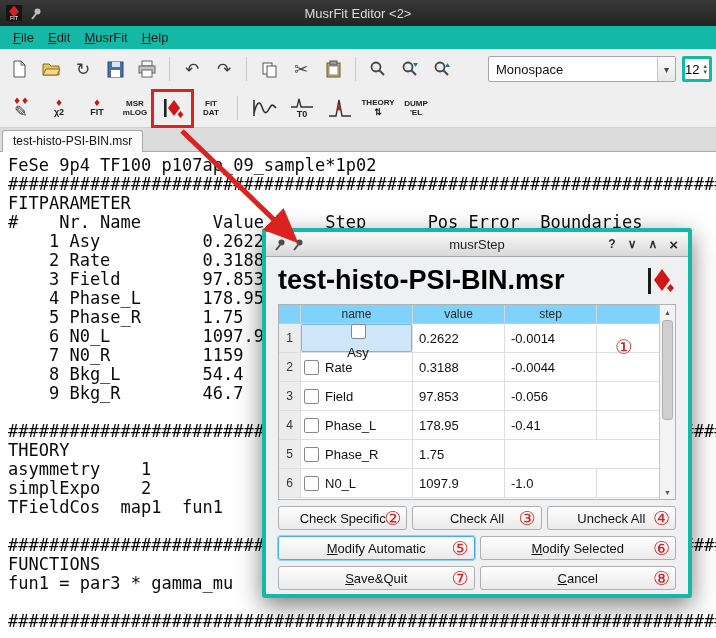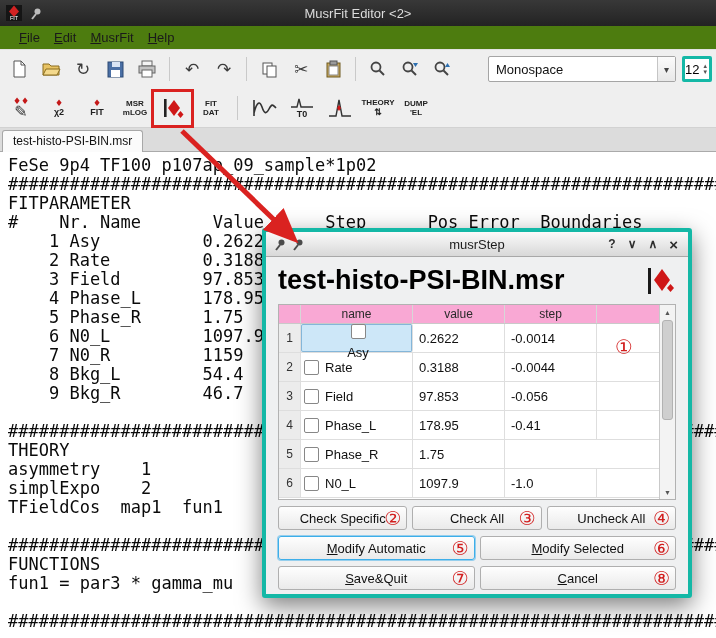--- a/index.html
+++ b/index.html
@@ -4,21 +4,21 @@
 <style>
   * { box-sizing: border-box; margin: 0; padding: 0; }
   html,body { width:716px; height:638px; overflow:hidden; }
   body { position:relative; background:#eff0f1; font-family:"Liberation Sans",sans-serif; }
 
   
   .titlebar { height:26px; background:linear-gradient(#383838,#232323); display:flex; align-items:center; position:relative; }
   .titlebar .wtitle { position:absolute; left:0; right:0; text-align:center; color:#dcdcdc; font-size:13px; }
   .titlebar .ticons { display:flex; gap:7px; margin-left:6px; z-index:1; align-items:center; }
 
-  .menubar { height:24px; background:#4d7c0f; display:flex; align-items:center; padding-left:12px; font-size:13px; color:#1a1a1a; border-bottom:1px solid #e2e2e2; }
+  .menubar { height:24px; background:#14b8a6; display:flex; align-items:center; padding-left:6px; font-size:13px; color:#1a1a1a; border-bottom:1px solid #e2e2e2; }
   .menu-item { padding:3px 7px; cursor:default; }
   .menu-item span { display:block; }
   .menu-item span::first-letter { text-decoration:underline; }
 
   .toolbar1 { height:38px; background:#efefef; display:flex; align-items:center; padding:0 4px; gap:2px; }
   .t1 { width:30px; height:30px; display:flex; align-items:center; justify-content:center; border-radius:3px; }
   .t1 .glyph { font-size:17px; color:#3c3c3c; font-family:"DejaVu Sans",sans-serif; line-height:1; }
   .sep { width:1px; height:24px; background:#c9c9c9; margin:0 5px; }
 
   .fontcombo { margin-left:auto; width:188px; height:26px; background:#fff; border:1px solid #a5a5a5; border-radius:2px; display:flex; align-items:center; font-size:13px; color:#111; }
@@ -47,21 +47,21 @@
   .dtitle-text { position:absolute; left:0; right:0; text-align:center; font-size:13px; color:#1c1c1c; }
   .dpins { display:flex; gap:5px; margin-left:7px; z-index:1; }
   .dctrl { margin-left:auto; display:flex; gap:12px; margin-right:10px; z-index:1; align-items:center; }
   .dctrl span { font-size:12px; color:#2e2e2e; font-weight:bold; line-height:1; }
   .dbody { padding:6px 12px 10px; }
   .dheader { display:flex; align-items:center; justify-content:space-between; margin:2px 0 8px; }
   .dheader h1 { font-size:27px; font-weight:bold; color:#000; }
 
   .ptable { position:relative; border:1px solid #b2b2b2; background:#fff; height:196px; }
   .tinner { margin-right:16px; }
-  .thead { display:flex; height:19px; background:#f9a8d4; border-bottom:1px solid #c9c9c9;text-align:right; }
+  .thead { display:flex; height:19px; background:#7dd3fc; border-bottom:1px solid #c9c9c9;text-align:right; }
   .th { font-size:12px; color:#2a2a2a; display:flex; align-items:center; justify-content:center; border-right:1px solid #d7d7d7; }
   .th-num { width:22px; } .th-name { width:112px; } .th-value { width:92px; } .th-step { width:92px; } .th-extra { flex:1; border-right:none; }
   .trow { display:flex; height:29px; border-bottom:1px solid #dedede; background:#fff; }
   .tc { border-right:1px solid #dedede; display:flex; align-items:center; font-size:13px; color:#111; }
   .tnum { width:22px; justify-content:center; background:#ececec; font-size:12px; color:#333; }
   .tname { width:112px; padding-left:3px; gap:6px; }
   .tname.sel { background:#cde7f8; box-shadow:inset 0 0 0 1px #84b6d9; border-radius:2px;flex-direction:column; }
   .tval { width:92px; padding-left:6px; }
   .tstep { width:92px; padding-left:6px; }
   .textra { flex:1; border-right:none; }

